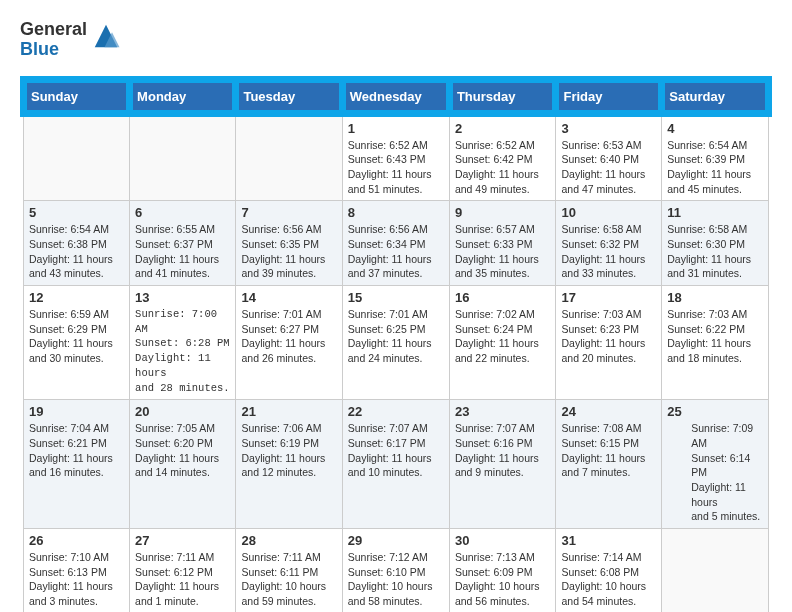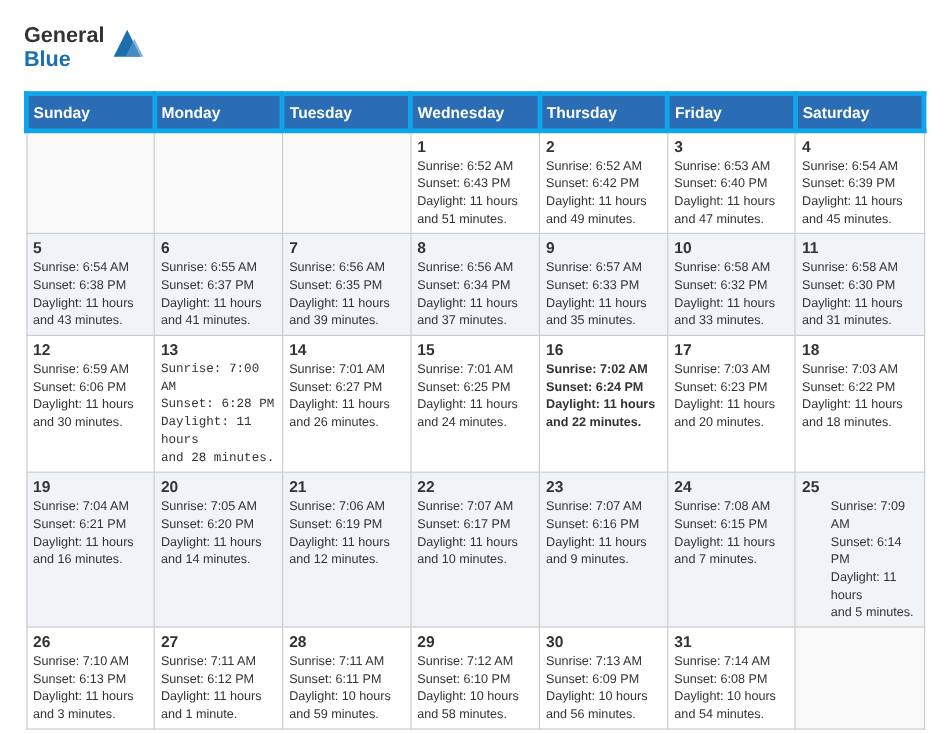--- a/index.html
+++ b/index.html
@@ -57,21 +57,21 @@
       width: 100%;
       border-collapse: collapse;
     }
     .calendar th {
       background-color: #2a6db5;
       color: #fff;
       font-size: 13px;
       font-weight: bold;
       padding: 6px 4px;
       text-align: left;
-      border: 4px solid #0ea5e9;
+      border: 7px solid #0ea5e9;
     }
     .calendar td {
       border: 1px solid #ccc;
       vertical-align: top;
       padding: 4px 5px;
       width: 108px;
       min-height: 80px;
       font-size: 11px;
       color: #333;
     }
@@ -204,21 +204,21 @@
           <div class="day-info" style="white-space: pre-line;">Sunrise: 6:58 AM
 Sunset: 6:30 PM
 Daylight: 11 hours
 and 31 minutes.</div>
         </td>
       </tr>
       <tr>
         <td>
           <div class="day-num">12</div>
           <div class="day-info" style="white-space: pre-line;">Sunrise: 6:59 AM
-Sunset: 6:06 PM
+Sunset: 6:29 PM
 Daylight: 11 hours
 and 30 minutes.</div>
         </td>
         <td>
           <div class="day-num">13</div>
           <div class="day-info" style="white-space: pre-line; font-family: Liberation Mono, monospace;">Sunrise: 7:00 AM
 Sunset: 6:28 PM
 Daylight: 11 hours
 and 28 minutes.</div>
         </td>
@@ -231,21 +231,21 @@
         </td>
         <td>
           <div class="day-num">15</div>
           <div class="day-info" style="white-space: pre-line;">Sunrise: 7:01 AM
 Sunset: 6:25 PM
 Daylight: 11 hours
 and 24 minutes.</div>
         </td>
         <td>
           <div class="day-num">16</div>
-          <div class="day-info" style="white-space: pre-line; font-weight: bold;">Sunrise: 7:02 AM
+          <div class="day-info" style="white-space: pre-line;">Sunrise: 7:02 AM
 Sunset: 6:24 PM
 Daylight: 11 hours
 and 22 minutes.</div>
         </td>
         <td>
           <div class="day-num">17</div>
           <div class="day-info" style="white-space: pre-line;">Sunrise: 7:03 AM
 Sunset: 6:23 PM
 Daylight: 11 hours
 and 20 minutes.</div>

